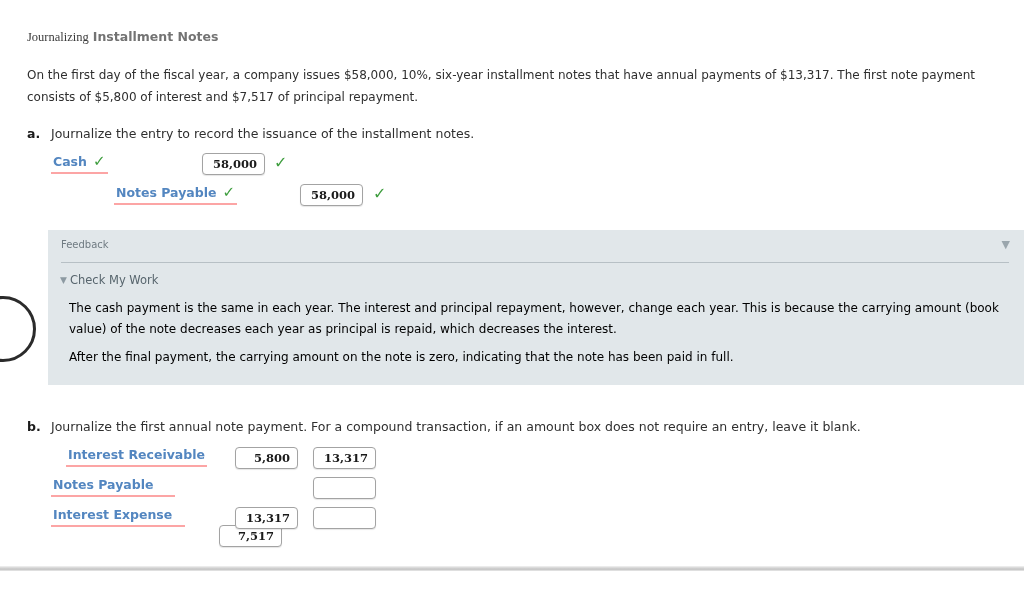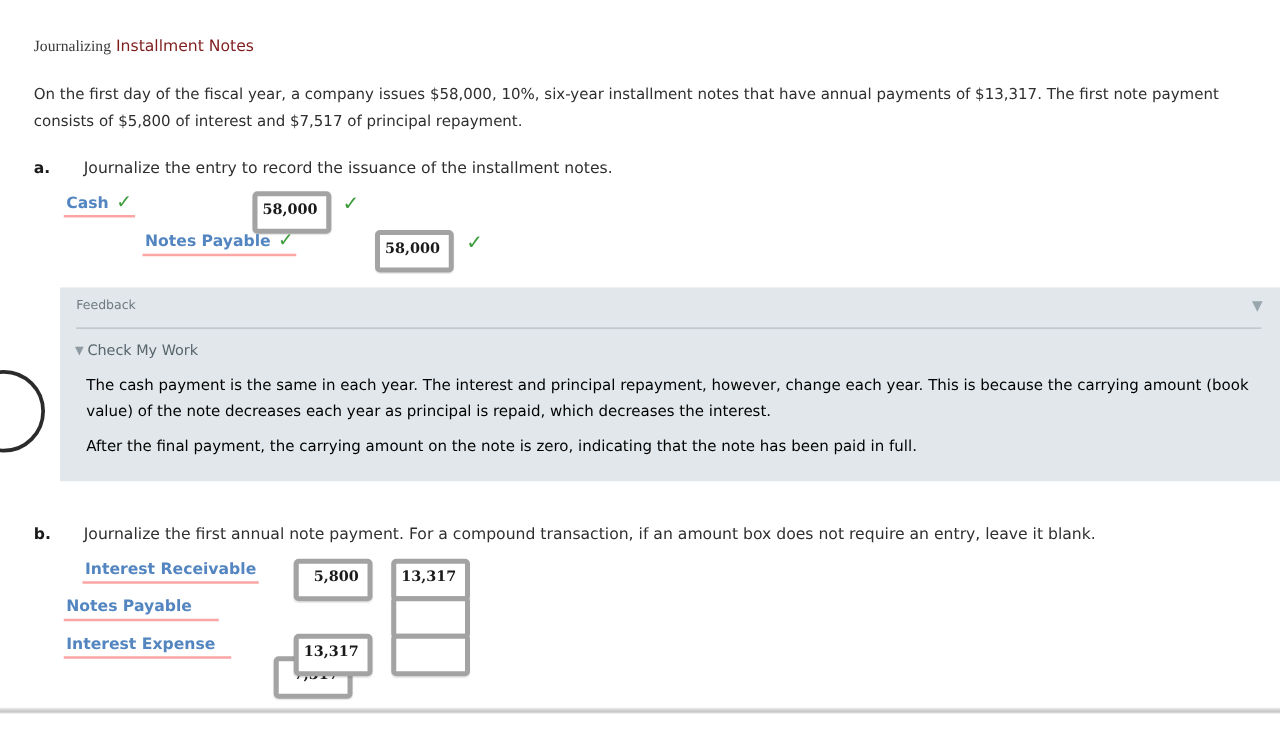--- a/index.html
+++ b/index.html
@@ -57,21 +57,21 @@
   
   #title {
     position: absolute;
     left: 27px;
     top: 29px;
     font-size: 12.5px;
     line-height: 16px;
     white-space: nowrap;
   }
   #title .t-plain { color: #3b3b3b; font-family: Liberation Serif, serif; }
-  #title .t-green { color: #7f1d1d; }
+  #title .t-green { color: #737373; font-weight: bold; }
 
   
   #intro {
     position: absolute;
     left: 27px;
     top: 64px;
     width: 960px;
     font-size: 12px;
     line-height: 22px;
     color: #2f2f2f;
@@ -89,21 +89,21 @@
   .q-letter {
     position: absolute;
     left: 0;
     top: 0;
     font-weight: bold;
     font-size: 12.5px;
     color: #1b1b1b;
   }
   .q-text {
     display: inline-block;
-    margin-left: 40px;
+    margin-left: 24px;
   }
 
   
   .j-row { position: absolute; height: 26px; }
 
   .acct {
     position: absolute;
     font-size: 12.5px;
     font-weight: bold;
     color: #5386c0;
@@ -127,23 +127,23 @@
     position: absolute;
     color: #3d9d3d;
     font-size: 16px;
     font-weight: bold;
     line-height: 16px;
   }
 
   .amt-box {
     position: absolute;
     width: 63px;
-    height: 34px;
+    height: 22px;
     box-sizing: border-box;
-    border: 4px solid #a3a3a3;
+    border: 1px solid #a3a3a3;
     border-radius: 4px;
     background: #ffffff;
     box-shadow: 0 1px 1px rgba(0,0,0,0.10), inset 0 1px 0 #ffffff;
     font-family: "DejaVu Serif", "Liberation Serif", serif;
     font-weight: bold;
     font-size: 11.5px;
     color: #1a1a1a;
     text-align: right;
     line-height: 20px;
     padding-right: 7px;

